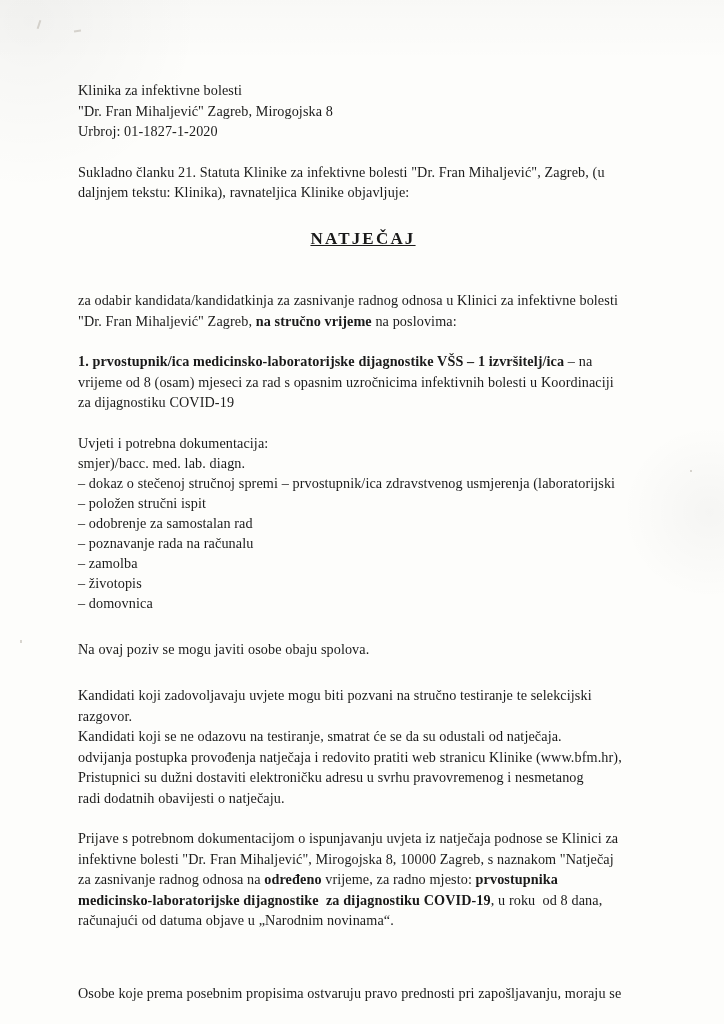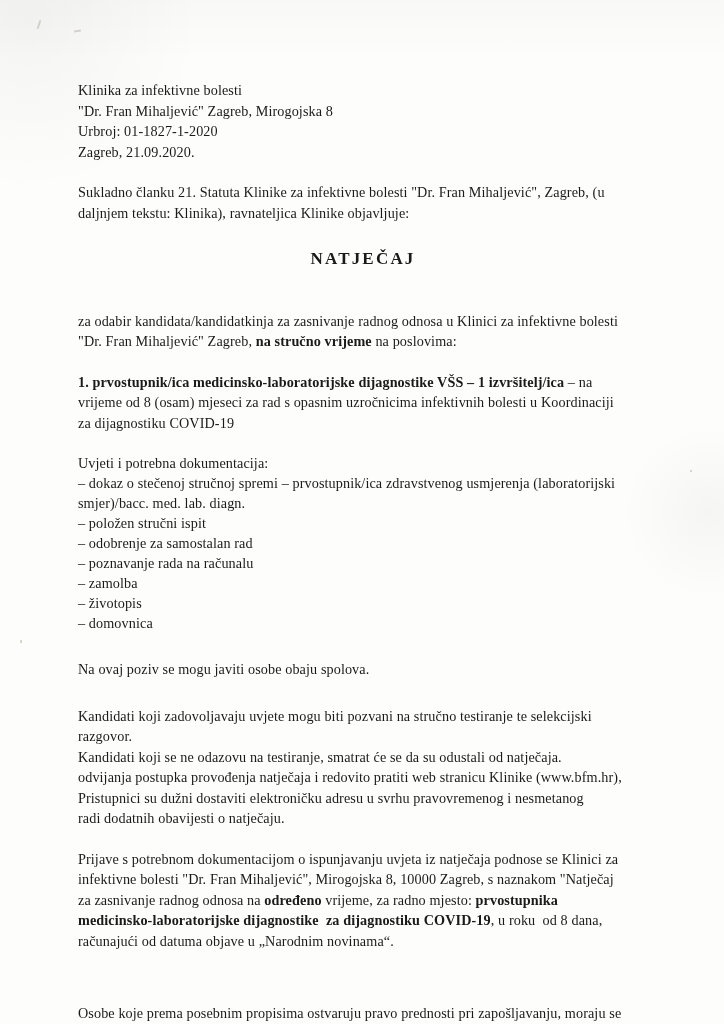--- a/index.html
+++ b/index.html
@@ -46,20 +46,21 @@
   .gap-sm { height: 15px; }
   .gap-md { height: 20px; }
   .gap-lg { height: 26px; }
   .line { display: block; white-space: pre-wrap; }
   .title {
     text-align: center;
     font-weight: bold;
     font-size: 17px;
     letter-spacing: 2.2px;
     margin: 0;
+    text-decoration: underline;
   }
   b, .b { font-weight: bold; }
   .para { text-align: justify; }
   .para .line { white-space: pre-wrap; }
   .list .line { white-space: pre-wrap; }
   .tight { line-height: 20px; }
 </style>
 </head>
 <body>
 
@@ -69,21 +70,20 @@
   <span class="speck" style="left:74px; top:30px; width:7px; height:2px; transform:rotate(-8deg);"></span>
   <span class="speck" style="left:690px; top:470px; width:2px; height:2px;"></span>
   <span class="speck" style="left:20px; top:640px; width:2px; height:3px;"></span>
 
   <div class="doc">
 
     <div class="block">
       <span class="line">Klinika za infektivne bolesti</span>
       <span class="line">"Dr. Fran Mihaljević" Zagreb, Mirogojska 8</span>
       <span class="line">Urbroj: 01-1827-1-2020</span>
-      <span class="line">Zagreb, 21.09.2020.</span>
     </div>
 
     <div class="gap-md"></div>
 
     <div class="block para">
       <span class="line">Sukladno članku 21. Statuta Klinike za infektivne bolesti "Dr. Fran Mihaljević", Zagreb, (u</span>
       <span class="line">daljnjem tekstu: Klinika), ravnateljica Klinike objavljuje:</span>
     </div>
 
     <div class="gap-lg"></div>
@@ -103,22 +103,22 @@
     <div class="block">
       <span class="line"><b>1. prvostupnik/ica medicinsko-laboratorijske dijagnostike VŠS – 1 izvršitelj/ica</b><span> – na</span></span>
       <span class="line">vrijeme od 8 (osam) mjeseci za rad s opasnim uzročnicima infektivnih bolesti u Koordinaciji</span>
       <span class="line">za dijagnostiku COVID-19</span>
     </div>
 
     <div class="gap-md"></div>
 
     <div class="block list tight">
       <span class="line">Uvjeti i potrebna dokumentacija:</span>
+      <span class="line">smjer)/bacc. med. lab. diagn.</span>
       <span class="line">– dokaz o stečenoj stručnoj spremi – prvostupnik/ica zdravstvenog usmjerenja (laboratorijski</span>
-      <span class="line">smjer)/bacc. med. lab. diagn.</span>
       <span class="line">– položen stručni ispit</span>
       <span class="line">– odobrenje za samostalan rad</span>
       <span class="line">– poznavanje rada na računalu</span>
       <span class="line">– zamolba</span>
       <span class="line">– životopis</span>
       <span class="line">– domovnica</span>
     </div>
 
     <div class="gap-lg"></div>
 

